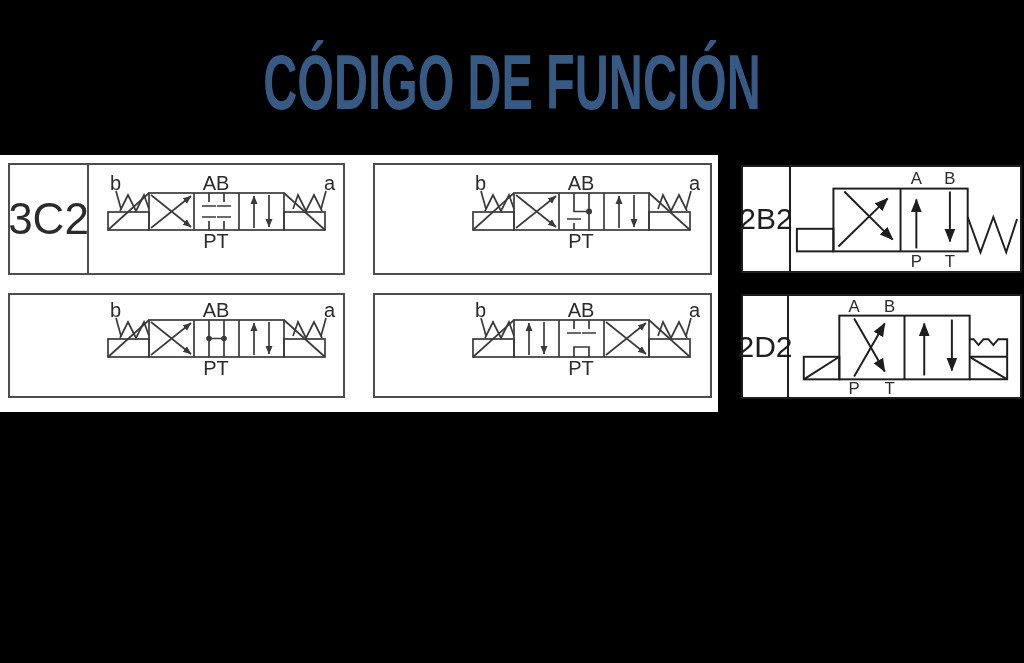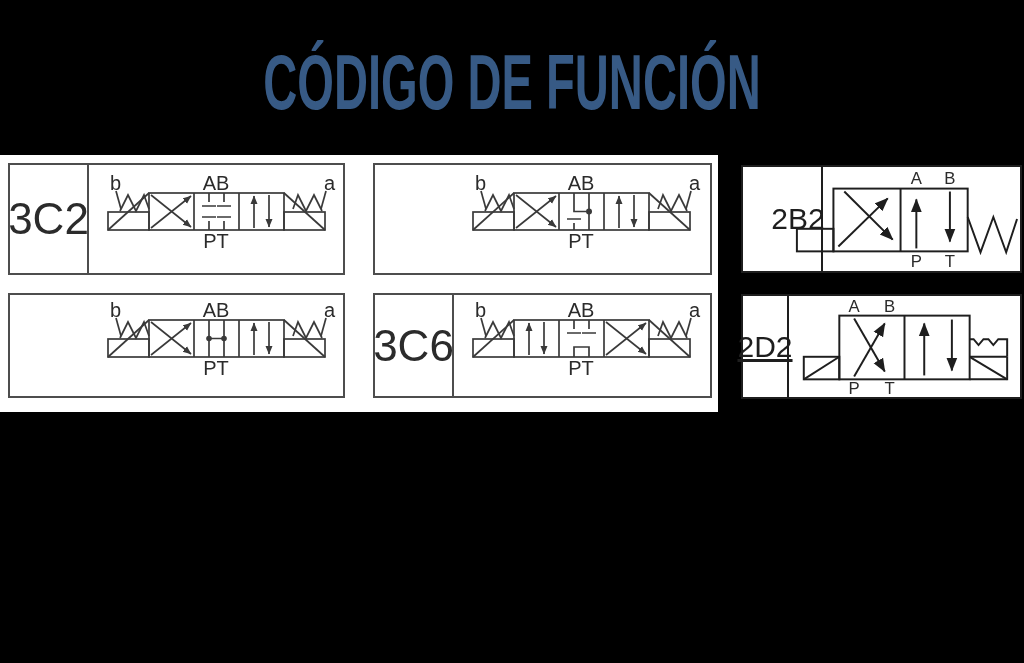--- a/index.html
+++ b/index.html
@@ -37,22 +37,22 @@
     position:absolute; background:#fff; border:2px solid #1e1e1e; box-sizing:border-box;
   }
   #box-2b2 { left:741px; top:165px; width:281px; height:108px; }
   #box-2d2 { left:741px; top:294px; width:281px; height:105px; }
   .vbox2 .code-cell {
     position:absolute; left:0; top:0; bottom:0;
     border-right:2px solid #1e1e1e;
     display:flex; align-items:center; justify-content:center;
     font-size:30px; color:#1e1e1e;
   }
-  #box-2b2 .code-cell { width:46px;padding-left:32px; }
-  #box-2d2 .code-cell { width:44px;text-decoration:underline; }
+  #box-2b2 .code-cell { width:46px; }
+  #box-2d2 .code-cell { width:44px; }
   #box-2b2 svg.schematic2 { position:absolute; left:46px; top:1px; }
   #box-2d2 svg.schematic2 { position:absolute; left:44px; top:1px; }
 
   svg text {
     font-family:"Liberation Sans", sans-serif; fill:#2b2b2b;
   }
   .p3 { font-size:20px; }
   .p2 { font-size:17px; }
 </style>
 </head>
@@ -192,21 +192,20 @@
         </g>
       </g>
       <text class="p3" x="4" y="15">b</text>
       <text class="p3" x="218" y="15">a</text>
       <text class="p3" x="110" y="15" text-anchor="middle">AB</text>
       <text class="p3" x="110" y="73" text-anchor="middle">PT</text>
     </svg>
   </div>
 
   <div class="vbox" id="box-3c6">
-    <div class="code-cell">3C6</div>
     <svg class="schematic" width="230" height="88" viewBox="0 0 230 88">
       <defs>
         <marker id="m3c6" markerUnits="userSpaceOnUse" markerWidth="10" markerHeight="9" refX="8" refY="4" orient="auto">
           <path d="M0,0.5 L8.5,4 L0,7.5 Z" fill="#3a3a3a"></path>
         </marker>
       </defs>
       <g fill="none" stroke="#3a3a3a" stroke-width="1.7">
         <g>
           <rect x="43" y="18" width="135" height="37"></rect>
           <line x1="88" y1="18" x2="88" y2="55"></line>

